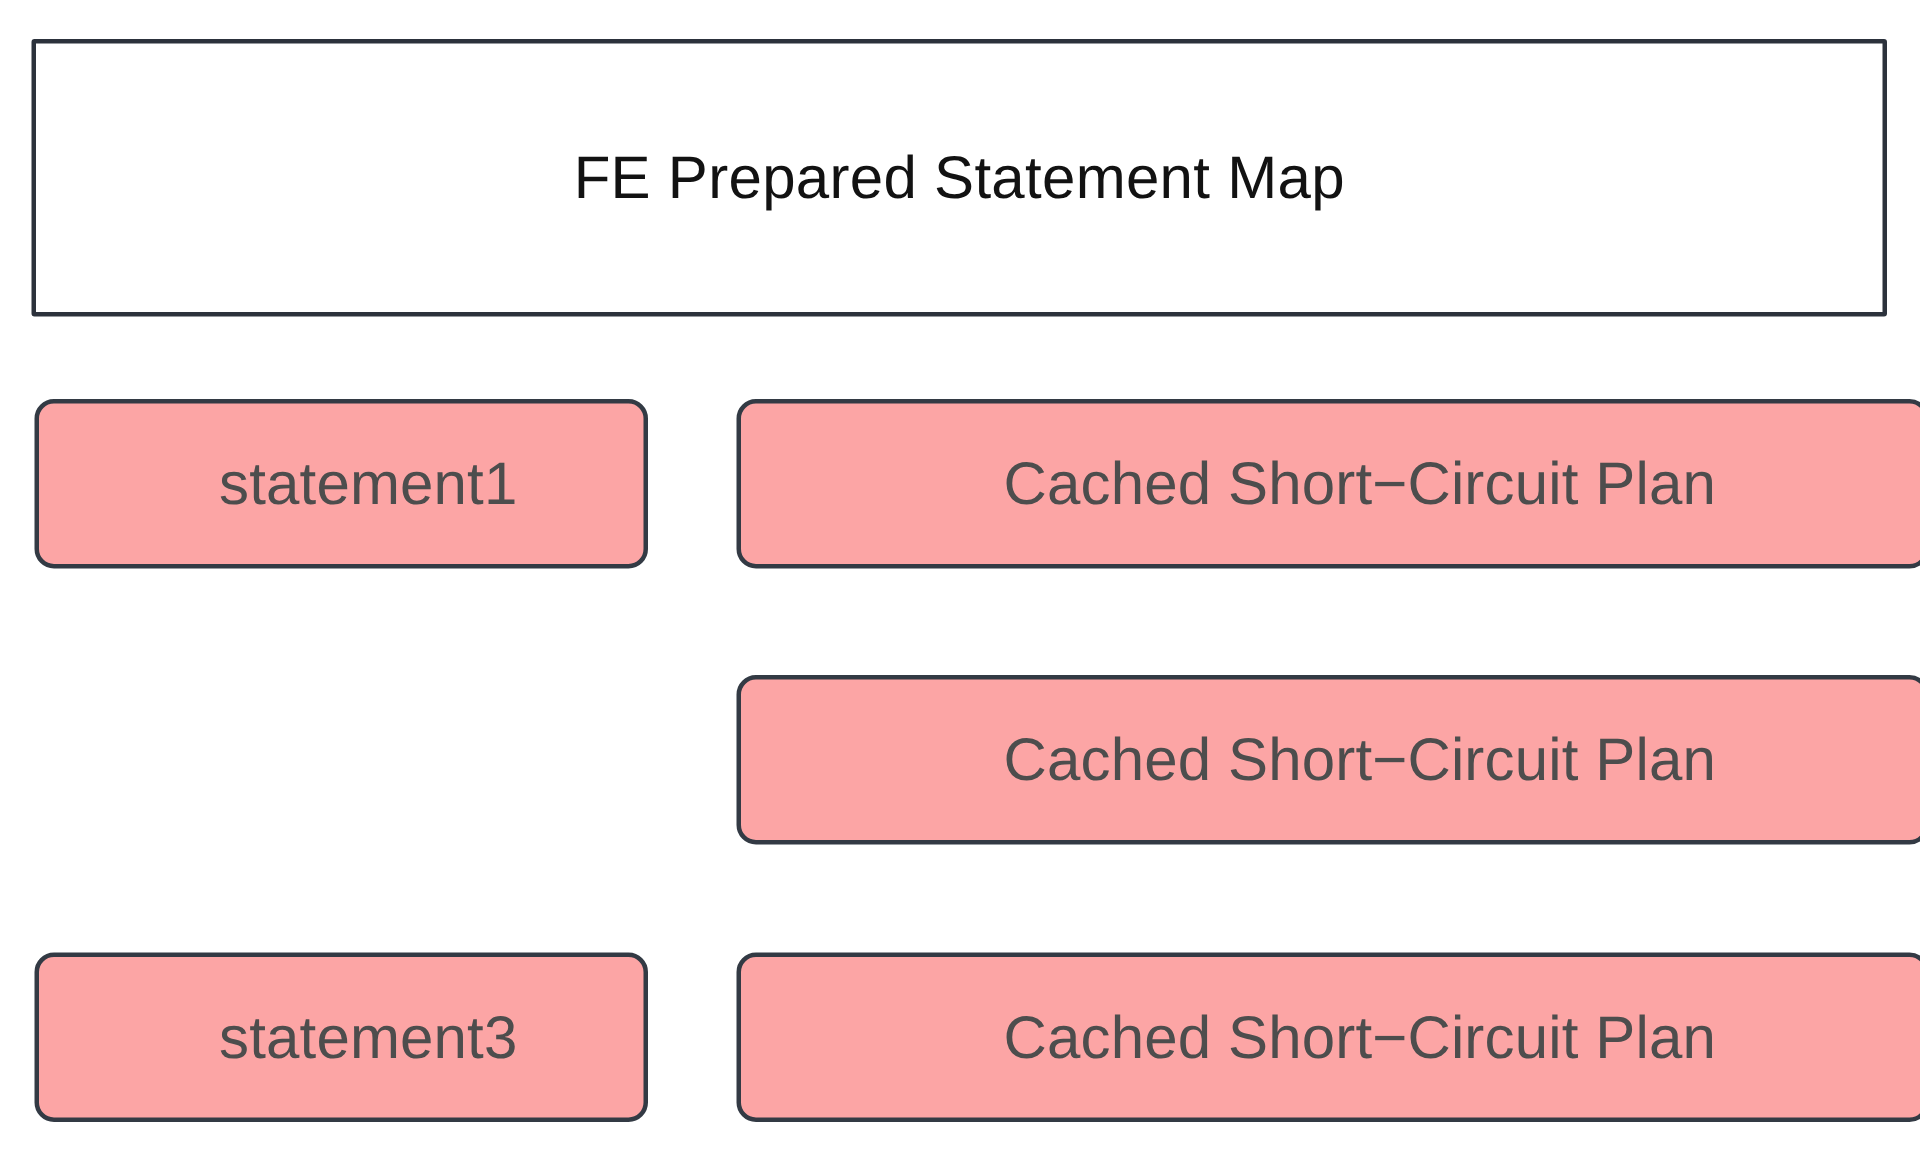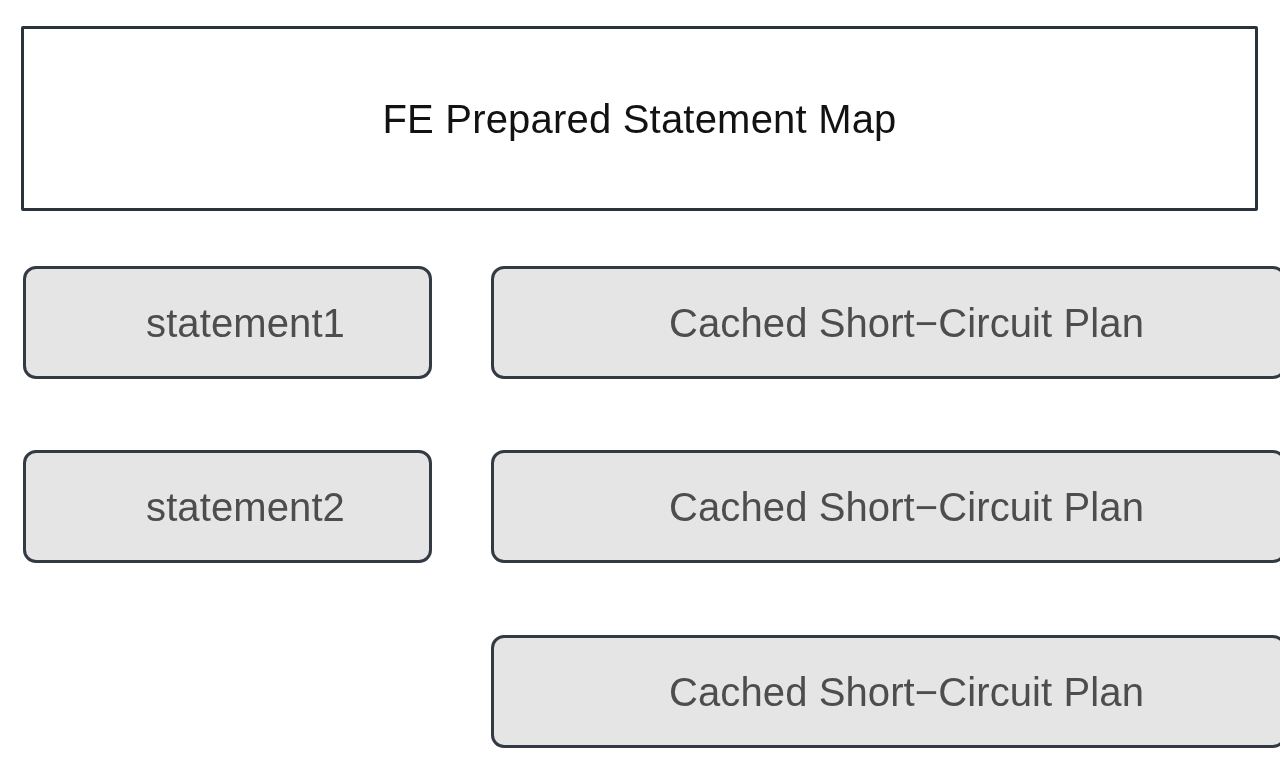--- a/index.html
+++ b/index.html
@@ -58,21 +58,21 @@
   .row-2 { top: 450px; }
   .row-3 { top: 635px; }
 
   .card {
     position: absolute;
     top: 0;
     height: 113px;
     box-sizing: border-box;
     border: 3px solid #333a44;
     border-radius: 13px;
-    background: #e5e5e5;
+    background: #fca5a5;
     display: flex;
     align-items: center;
     justify-content: center;
     padding-left: 36px;
   }
   .card.key-card {
     left: 23px;
     width: 409px;
   }
   .card.plan-card {
@@ -102,27 +102,27 @@
   <div class="entry-row row-1">
     <div class="card key-card">
       <div class="card-label">statement1</div>
     </div>
     <div class="card plan-card">
       <div class="card-label">Cached Short−Circuit Plan</div>
     </div>
   </div>
 
   <div class="entry-row row-2">
-    <div class="card key-card">
-      <div class="card-label">statement2</div>
-    </div>
     <div class="card plan-card">
       <div class="card-label">Cached Short−Circuit Plan</div>
     </div>
   </div>
 
   <div class="entry-row row-3">
+    <div class="card key-card">
+      <div class="card-label">statement3</div>
+    </div>
     <div class="card plan-card">
       <div class="card-label">Cached Short−Circuit Plan</div>
     </div>
   </div>
 
 </div>
 
 </body></html>

